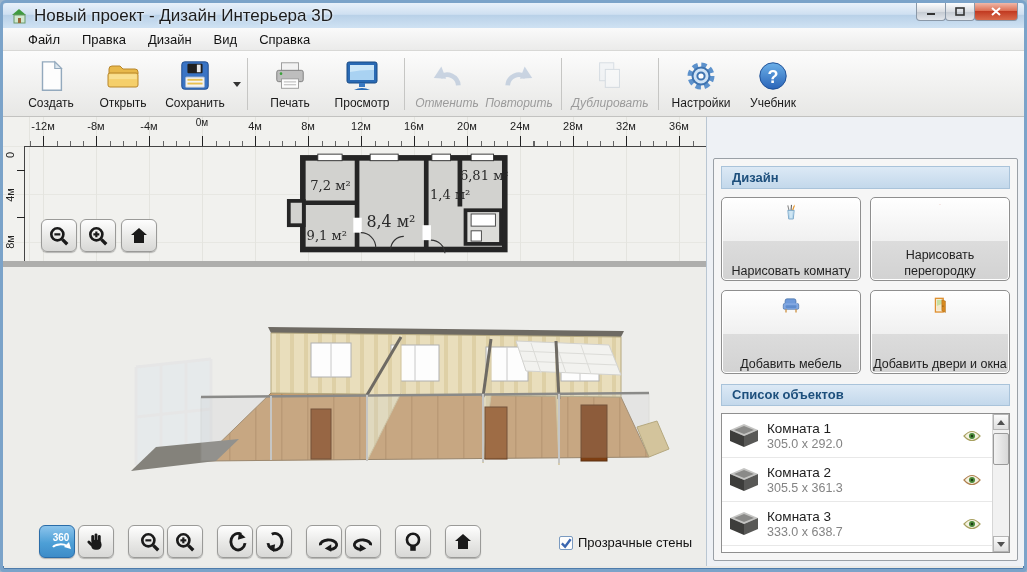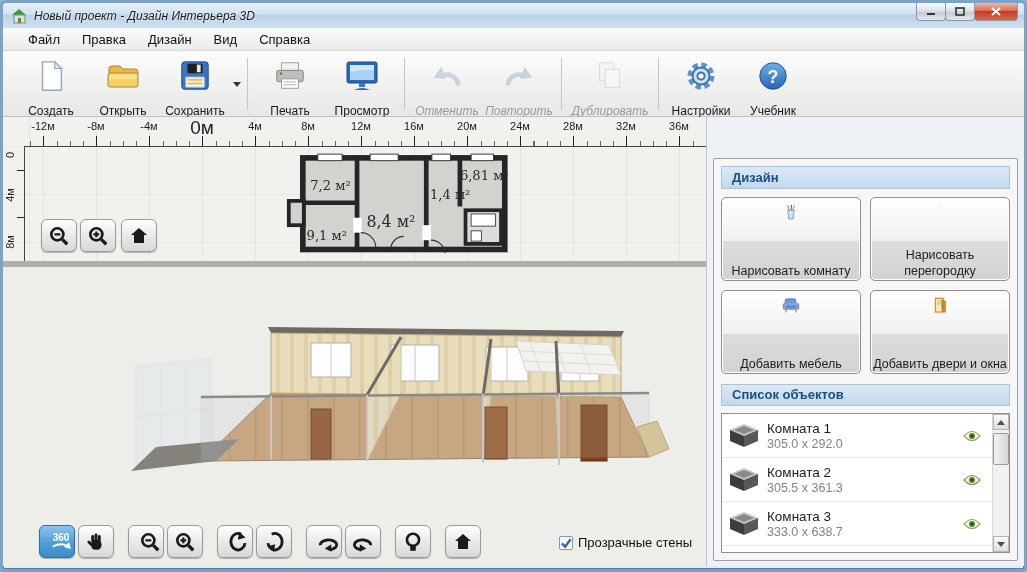--- a/index.html
+++ b/index.html
@@ -6,40 +6,40 @@
   html,body { width:1027px; height:572px; font-family:"Liberation Sans",sans-serif; background:#9ab4cc; }
   .window { position:relative; width:1027px; height:572px; overflow:hidden;
     border:3px solid #7ba3c9; border-radius:6px 6px 4px 4px;
     box-shadow: inset 0 0 0 1px #4e7cab; background:#e9e9e6; }
 
   
   .titlebar { position:absolute; left:0; top:0; right:0; height:25px;
     background:linear-gradient(#e8f1fa, #cfe0f1 45%, #b9d1e8 50%, #cfe2f3);
     display:flex; align-items:center; padding-left:8px; }
   .app-icon { width:17px; height:16px; margin-right:6px; }
-  .title-text { font-size:12px; color:#1c1c1c; text-shadow:0 0 3px #fff;font-style:italic; }
+  .title-text { font-size:17px; color:#1c1c1c; text-shadow:0 0 3px #fff; }
   .win-controls { position:absolute; right:6px; top:0; display:flex; }
   .win-btn { width:30px; height:18px; border:1px solid #8a98a8; border-top:none;
     background:linear-gradient(#fdfdfd,#d9dde2 50%,#c3c9d1 51%,#e3e7ec);
     display:flex; align-items:center; justify-content:center; border-radius:0 0 4px 4px; margin-left:-1px; }
   .win-btn.close { width:44px; background:linear-gradient(#f0b8a8,#dd7055 45%,#c23b22 50%,#d96a4a); }
 
   
   .menubar { position:absolute; left:0; top:25px; right:0; height:23px;
     background:linear-gradient(#fafafa,#ebebea); border-bottom:1px solid #d8d8d6;
     display:flex; align-items:center; padding-left:14px; }
   .menu-item { font-size:13px; color:#111; padding:3px 11px; }
 
   
   .toolbar { position:absolute; left:0; top:48px; right:0; height:66px;
     background:linear-gradient(#fcfcfc,#e7e7e5); border-bottom:1px solid #c2c2c0;
     display:flex; align-items:flex-start; padding:5px 0 0 12px; }
   .tb-btn { width:72px; display:flex; flex-direction:column; align-items:center; padding-top:2px; }
   .tb-btn .ic { height:36px; display:flex; align-items:center; justify-content:center; }
-  .tb-btn .lbl { font-size:12px; color:#1a1a1a; margin-top:10px; white-space:nowrap; }
+  .tb-btn .lbl { font-size:12px; color:#1a1a1a; margin-top:2px; white-space:nowrap; }
   .tb-btn.disabled .lbl { color:#9b9b9b;font-style:italic; }
   .tb-btn.disabled .ic { opacity:.5; }
   .tb-sep { width:1px; height:52px; background:#c6c6c4; margin:2px 6px 0 6px; }
   .save-wrap { display:flex; align-items:flex-start; }
   .drop-arrow { width:0; height:0; border-left:4px solid transparent; border-right:4px solid transparent;
     border-top:5px solid #333; margin:26px 0 0 2px; }
 
   
   .workspace { position:absolute; left:0; top:114px; width:703px; bottom:3px; background:#fca5a5; }
   .view2d { position:absolute; left:0; top:0; right:0; height:144px; background:#f1f1ee; overflow:hidden;
@@ -49,21 +49,21 @@
   .divider { position:absolute; left:0; right:0; top:144px; height:6px; background:#aeaeac; }
   .view3d { position:absolute; left:0; right:0; top:150px; bottom:0; background:#ededea; overflow:hidden; }
 
   
   .ruler-line { position:absolute; left:22px; right:0; top:29px; height:1px; background:#444; }
   .ruler-ticks-minor { position:absolute; left:27px; right:0; top:24px; height:5px;
     background:repeating-linear-gradient(90deg,#666 0 1px,transparent 1px 13.25px); }
   .ruler-ticks-major { position:absolute; left:40px; right:0; top:19px; height:10px;
     background:repeating-linear-gradient(90deg,#222 0 1px,transparent 1px 53px); }
   .ruler-label { position:absolute; top:3px; transform:translateX(-50%); font-size:11px; color:#222; }
-  .ruler-label.zero { font-size:19px; top:0; }
+  .ruler-label.zero { font-size:10px; top:0; }
   .ruler-v-line { position:absolute; left:21px; top:29px; bottom:0; width:1px; background:#444; }
   .ruler-v-ticks { position:absolute; left:14px; top:38px; width:8px; height:110px;
     background:repeating-linear-gradient(0deg,#222 0 1px,transparent 1px 47px); }
   .ruler-v-label { position:absolute; left:0; width:14px; text-align:center; font-size:11px; color:#222; transform:rotate(-90deg); }
 
   
   .sq-btn { position:absolute; width:36px; height:33px; border:1px solid #9a9a98; border-radius:6px;
     background:linear-gradient(#fefefe,#e8e8e6 55%,#d8d8d6); box-shadow:0 1px 1px rgba(0,0,0,.25);
     display:flex; align-items:center; justify-content:center; }
   .sq-btn.active { background:linear-gradient(#8cc4ec,#4d9fd6 55%,#3d8cc8); border-color:#2a6ca8; }

